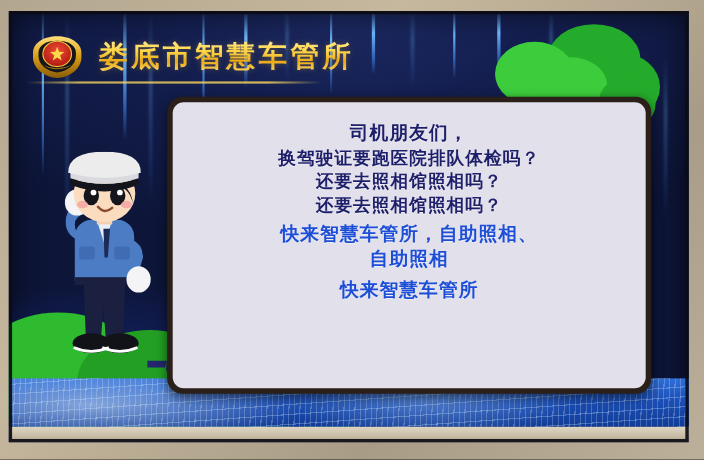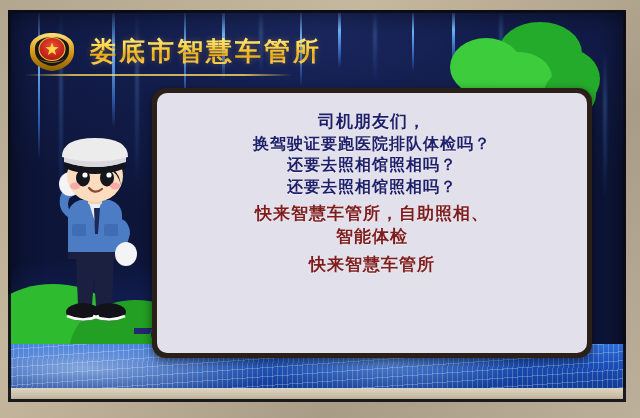--- a/index.html
+++ b/index.html
@@ -98,21 +98,21 @@
     display:flex;flex-direction:column;align-items:center;justify-content:flex-start;
     padding-top:17px;box-sizing:border-box;overflow:hidden;
   }
   .line{
     width:100%;text-align:center;font-weight:700;letter-spacing:1px;
     line-height:1.34;white-space:nowrap;
     font-family:"DejaVu Sans","Liberation Sans",sans-serif;
   }
   .line.navy{color:#1e1f6b;font-size:17px;text-shadow:0 1px 0 rgba(255,255,255,.45);}
   .line.navy.sm{font-size:16px;}
-  .line.red{color:#7f1d1d;font-size:17px;text-shadow:0 1px 0 rgba(255,255,255,.45);text-align:center;}
+  .line.red{color:#1d4ed8;font-size:17px;text-shadow:0 1px 0 rgba(255,255,255,.45);text-align:center;}
   .spacer{height:5px;}
 
   
   #mascot{position:absolute;left:26px;top:128px;width:122px;height:200px;z-index:9;}
 </style>
 </head>
 <body>
 
 <div id="photo">
 
@@ -235,21 +235,21 @@
     </div>
 
     <div id="panelFrame">
       <div id="panel">
         <div class="line navy">司机朋友们，</div>
         <div class="line navy sm">换驾驶证要跑医院排队体检吗？</div>
         <div class="line navy sm">还要去照相馆照相吗？</div>
         <div class="line navy sm">还要去照相馆照相吗？</div>
         <div class="spacer"></div>
         <div class="line red">快来智慧车管所，自助照相、</div>
-        <div class="line red">智能体检</div>
+        <div class="line red">自助照相</div>
         <div class="spacer"></div>
         <div class="line red">快来智慧车管所</div>
       </div>
     </div>
 
     <div id="lightbar"></div>
   </div>
 </div>
 
 </body></html>

